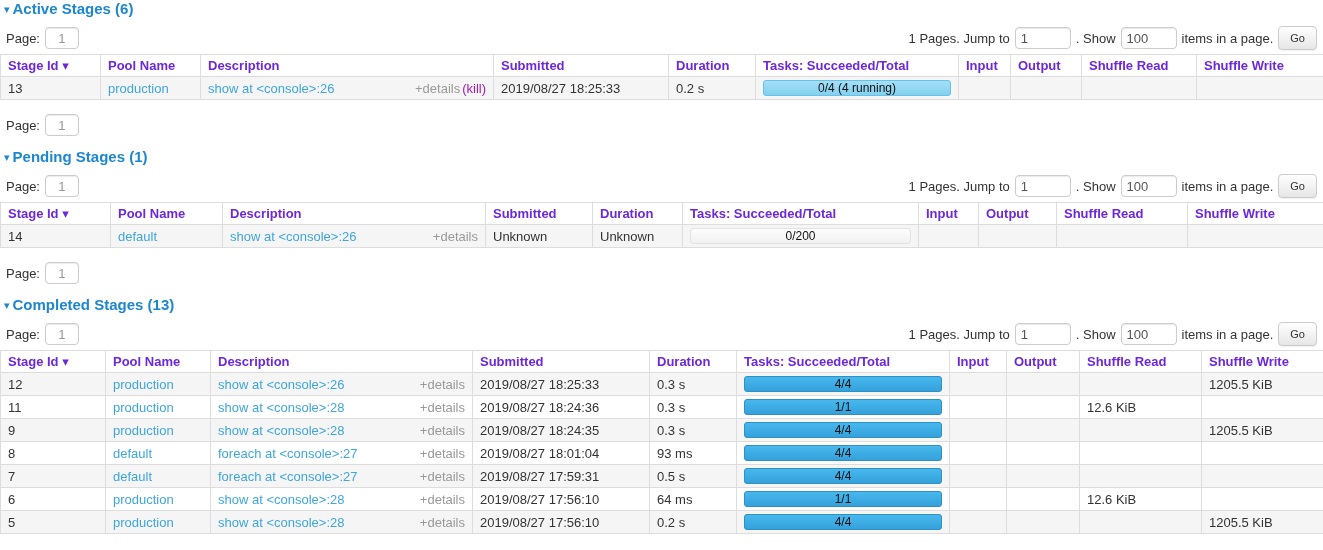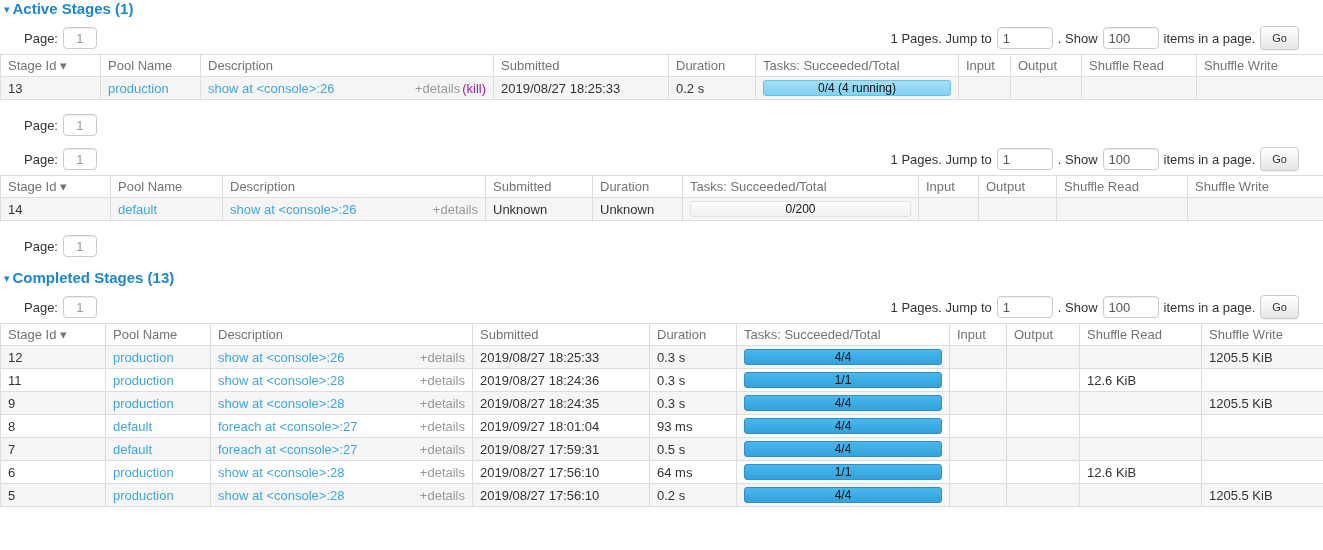--- a/index.html
+++ b/index.html
@@ -9,21 +9,21 @@
     font-family: "Liberation Sans", "DejaVu Sans", sans-serif;
     font-size: 13px; color: #333;
   }
   h4.section-title {
     margin: 0; padding: 1px 4px; font-size: 15px; font-weight: bold;
     color: #1d87cd; cursor: pointer; height: 17px; line-height: 16px;
   }
   h4.section-title .arrow { font-size: 11px; margin-right: 3px; vertical-align: 1px; }
   .pagerow {
     display: flex; justify-content: space-between; 
-    padding: 0 24px; height: 22px;
+    padding: 0 6px; height: 22px;
   }
   .pagerow.top { margin: 10px 0 0 0; }
   .pagerow.bottom { margin: 14px 0 12px 0; }
   .pgleft, .pgright { display: flex; align-items: center; gap: 5px; }
   input.txt {
     font-family: inherit; font-size: 13px; height: 22px; padding: 2px 5px;
     border: 1px solid #ccc; border-radius: 4px; color: #555;
     box-shadow: inset 0 1px 1px rgba(0,0,0,0.08); outline: none;
   }
   input.pg { width: 34px; text-align: center; color: #999; }
@@ -35,40 +35,40 @@
     box-shadow: inset 0 1px 0 rgba(255,255,255,.4), 0 1px 1px rgba(0,0,0,.06);
   }
   table.stages {
     border-collapse: collapse; table-layout: fixed; width: 1323px; margin-top: 5px;
   }
   table.stages th, table.stages td {
     border: 1px solid #ddd; padding: 3px 7px; text-align: left;
     font-size: 13px; line-height: 15px; height: 22px;
     overflow: hidden; white-space: nowrap;
   }
-  table.stages th { font-weight: normal; color: #737373; background: #fff; cursor: pointer; }
+  table.stages th { font-weight: bold; color: #6d28d9; background: #fff; cursor: pointer; }
   table.stages tbody tr:nth-child(odd) { background: #f5f5f5; }
   a.lnk { color: #3ea6dd; text-decoration: none; cursor: pointer; }
   .fright { float: right; display: flex; gap: 2px; }
   a.det { color: #999; text-decoration: none; cursor: pointer; }
   a.kill { color: #a21caf; text-decoration: none; cursor: pointer; }
   .progress {
     height: 16px; border-radius: 3px; text-align: center;
     font-size: 12px; line-height: 14px; color: #111;
     border: 1px solid transparent; overflow: hidden;
   }
   .progress.running { background: linear-gradient(#a4dff7, #84d0f0); border-color: #63c2e6; }
   .progress.completed { background: linear-gradient(#47b8ee, #35a1db); border-color: #2f90c8; }
   .progress.pending { background: linear-gradient(#fdfdfd, #f1f1f1); border-color: #e2e2e2; }
 </style>
 </head>
 <body>
 
 <div class="section">
-  <h4 class="section-title"><span class="arrow">▾</span><span>Active Stages (1)</span></h4>
+  <h4 class="section-title"><span class="arrow">▾</span><span>Active Stages (6)</span></h4>
 
   <div class="pagerow top">
     <div class="pgleft">
       <span>Page:</span>
       <input class="txt pg" value="1" style="">
     </div>
     <div class="pgright">
       <span>1 Pages. Jump to</span>
       <input class="txt jump" value="1" style="">
       <span>. Show</span>
@@ -129,20 +129,21 @@
   <div class="pagerow bottom">
     <div class="pgleft">
       <span>Page:</span>
       <input class="txt pg" value="1" style="">
     </div>
     <div class="pgright"></div>
   </div>
 </div>
 
 <div class="section">
+  <h4 class="section-title"><span class="arrow">▾</span><span>Pending Stages (1)</span></h4>
 
   <div class="pagerow top">
     <div class="pgleft">
       <span>Page:</span>
       <input class="txt pg" value="1" style="">
     </div>
     <div class="pgright">
       <span>1 Pages. Jump to</span>
       <input class="txt jump" value="1" style="">
       <span>. Show</span>
@@ -301,21 +302,21 @@
           <td></td>
           <td></td>
           <td>1205.5 KiB</td>
         </tr>
         <tr>
           <td>8</td>
           <td><a class="lnk">default</a></td>
           <td><span class="fright">
               <a class="det">+details</a>
             </span><a class="lnk">foreach at &lt;console&gt;:27</a></td>
-          <td>2019/09/27 18:01:04</td>
+          <td>2019/08/27 18:01:04</td>
           <td>93 ms</td>
           <td>
             <div class="progress completed">4/4</div>
           </td>
           <td></td>
           <td></td>
           <td></td>
           <td></td>
         </tr>
         <tr>

